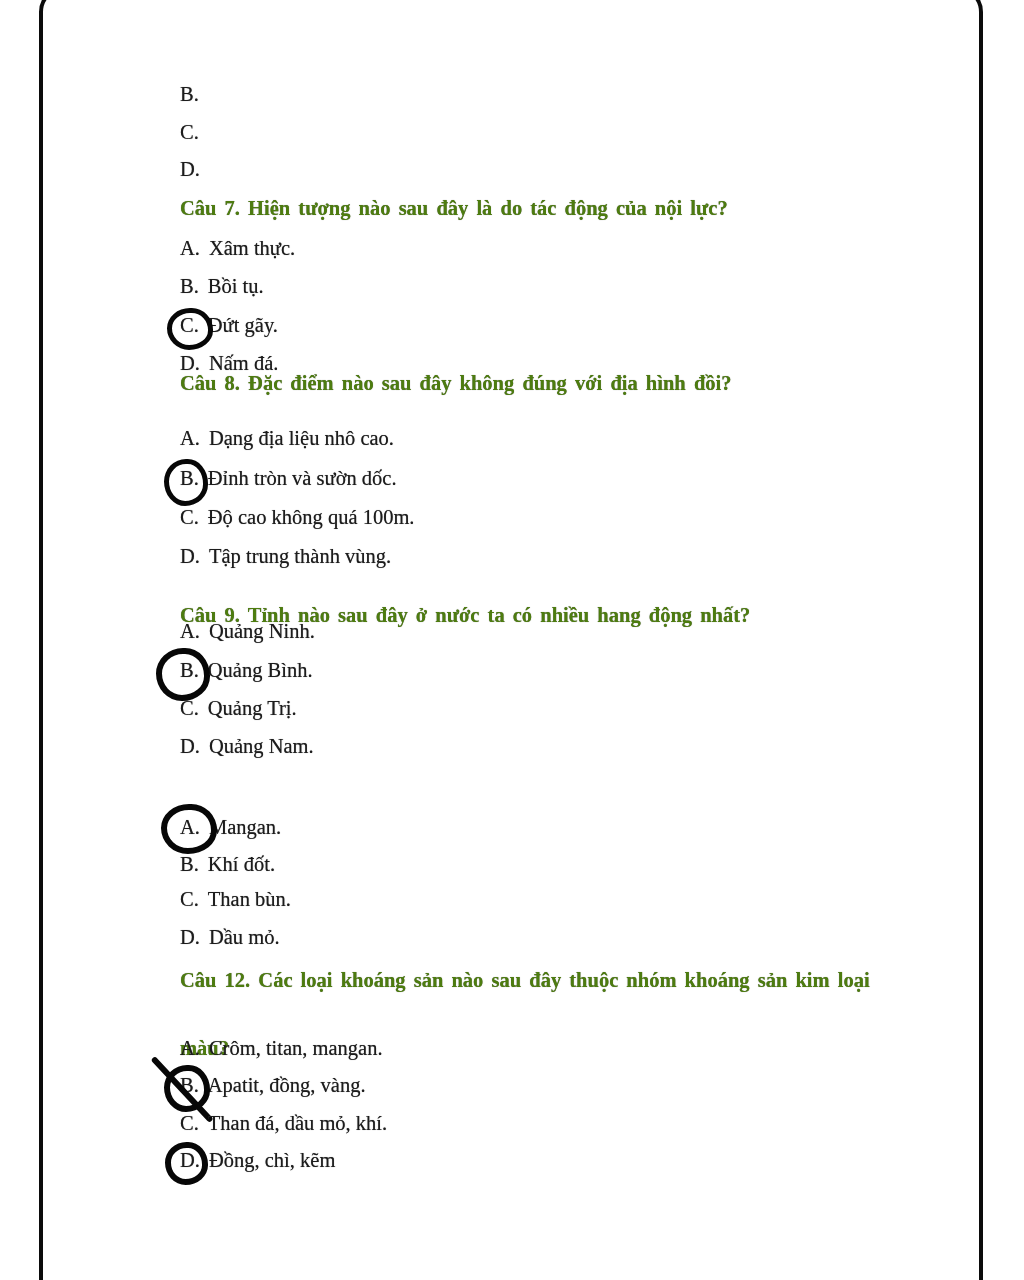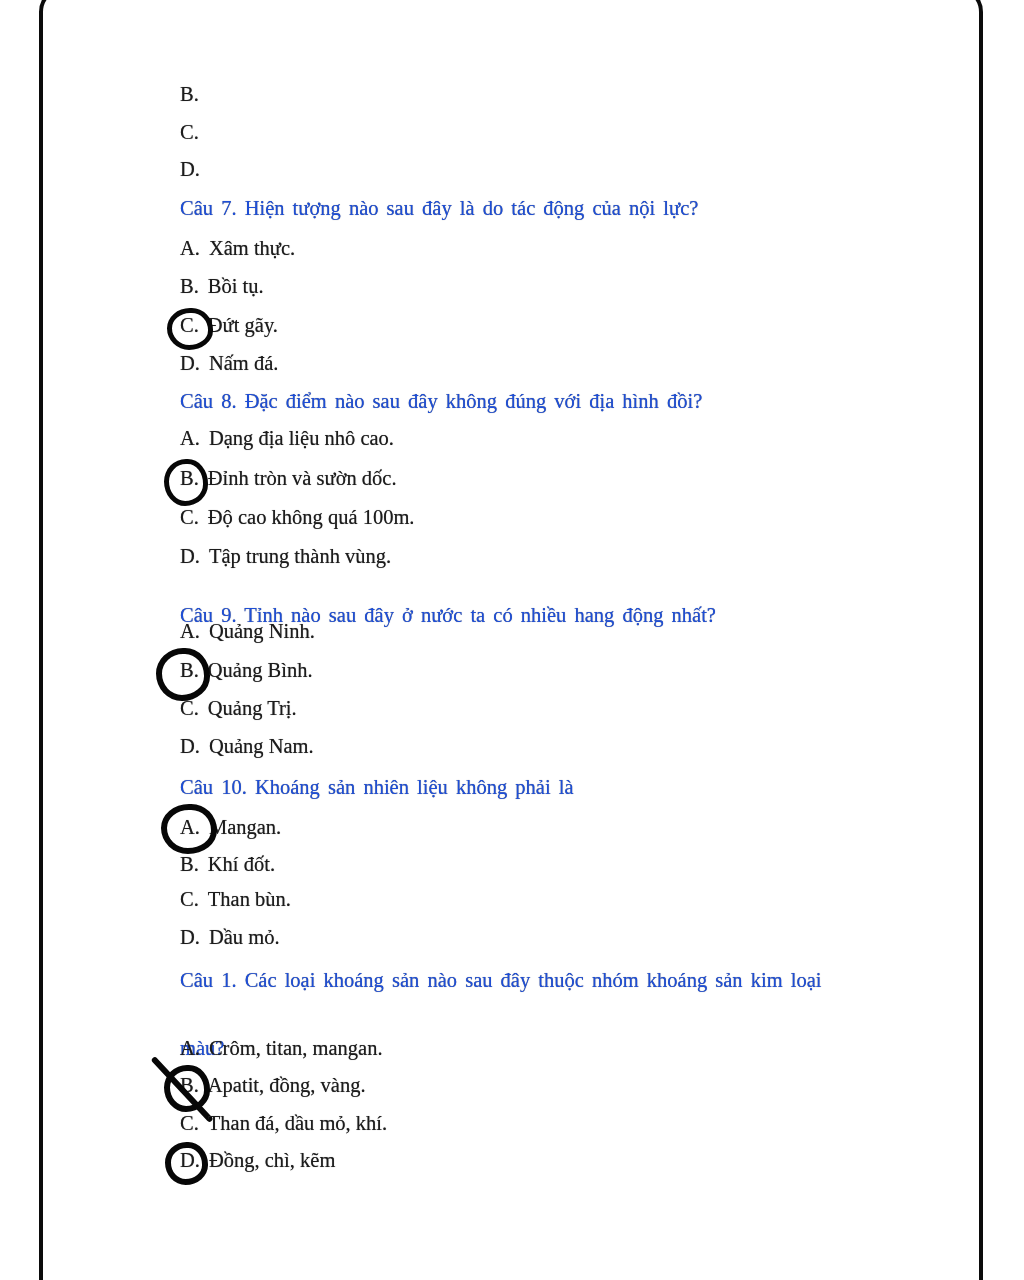--- a/index.html
+++ b/index.html
@@ -16,21 +16,21 @@
     background:transparent;
   }
   .page-content{position:absolute;left:0;top:0;width:1024px;height:1280px;}
   .line{
     position:absolute;left:180px;height:38px;
     display:flex;align-items:center;white-space:nowrap;
     font-size:20.5px;color:#1c1c1c;
     text-shadow:0 0 .7px rgba(20,20,20,.65);
   }
   .line .lbl{margin-right:9px;}
-  .header{font-weight:normal;word-spacing:3px;color:#1d4ed8;}
+  .header{font-weight:bold;word-spacing:3px;color:#4d7c0f;}
   .circle{
     position:absolute;
     border:5px solid #070707;
     border-radius:50% 46% 52% 48% / 48% 52% 46% 52%;
     background:transparent;
   }
   .circle.thick{border-width:6px;}
   .slash{
     position:absolute;left:-25px;top:-10px;width:86px;height:6px;
     background:#070707;border-radius:3px;
@@ -66,21 +66,21 @@
   <div class="line" style="top:306px">
     <span class="lbl">C.</span>
     <span class="txt">Đứt gãy.</span>
     <span class="circle" style="left:-13px;top:2px;width:36px;height:32px"></span>
   </div>
   <div class="line" style="top:344px">
     <span class="lbl">D.</span>
     <span class="txt">Nấm đá.</span>
   </div>
 
-  <div class="line header" style="top:382px">Câu 8. Đặc điểm nào sau đây không đúng với địa hình đồi?</div>
+  <div class="line header" style="top:364px">Câu 8. Đặc điểm nào sau đây không đúng với địa hình đồi?</div>
   <div class="line" style="top:419px">
     <span class="lbl">A.</span>
     <span class="txt">Dạng địa liệu nhô cao.</span>
   </div>
   <div class="line" style="top:459px">
     <span class="lbl">B.</span>
     <span class="txt">Đỉnh tròn và sườn dốc.</span>
     <span class="circle" style="left:-16px;top:0px;width:34px;height:37px"></span>
   </div>
   <div class="line" style="top:498px">
@@ -104,40 +104,39 @@
   </div>
   <div class="line" style="top:689px">
     <span class="lbl">C.</span>
     <span class="txt">Quảng Trị.</span>
   </div>
   <div class="line" style="top:727px">
     <span class="lbl">D.</span>
     <span class="txt">Quảng Nam.</span>
   </div>
 
-  <div class="line header" style="top:768px">Câu 10. Khoáng sản nhiên liệu không phải là</div>
   <div class="line" style="top:808px">
     <span class="lbl">A.</span>
     <span class="txt">Mangan.</span>
     <span class="circle thick" style="left:-19px;top:-4px;width:44px;height:38px"></span>
   </div>
   <div class="line" style="top:845px">
     <span class="lbl">B.</span>
     <span class="txt">Khí đốt.</span>
   </div>
   <div class="line" style="top:880px">
     <span class="lbl">C.</span>
     <span class="txt">Than bùn.</span>
   </div>
   <div class="line" style="top:918px">
     <span class="lbl">D.</span>
     <span class="txt">Dầu mỏ.</span>
   </div>
 
-  <div class="line header" style="top:961px">Câu 1. Các loại khoáng sản nào sau đây thuộc nhóm khoáng sản kim loại</div>
+  <div class="line header" style="top:961px">Câu 12. Các loại khoáng sản nào sau đây thuộc nhóm khoáng sản kim loại</div>
   <div class="line header" style="top:1029px">màu?</div>
   <div class="line" style="top:1029px">
     <span class="lbl">A.</span>
     <span class="txt">Crôm, titan, mangan.</span>
   </div>
   <div class="line" style="top:1066px">
     <span class="lbl">B.</span>
     <span class="txt">Apatit, đồng, vàng.</span>
     <span class="circle thick" style="left:-16px;top:-1px;width:34px;height:35px"></span>
     <span class="slash"></span>

